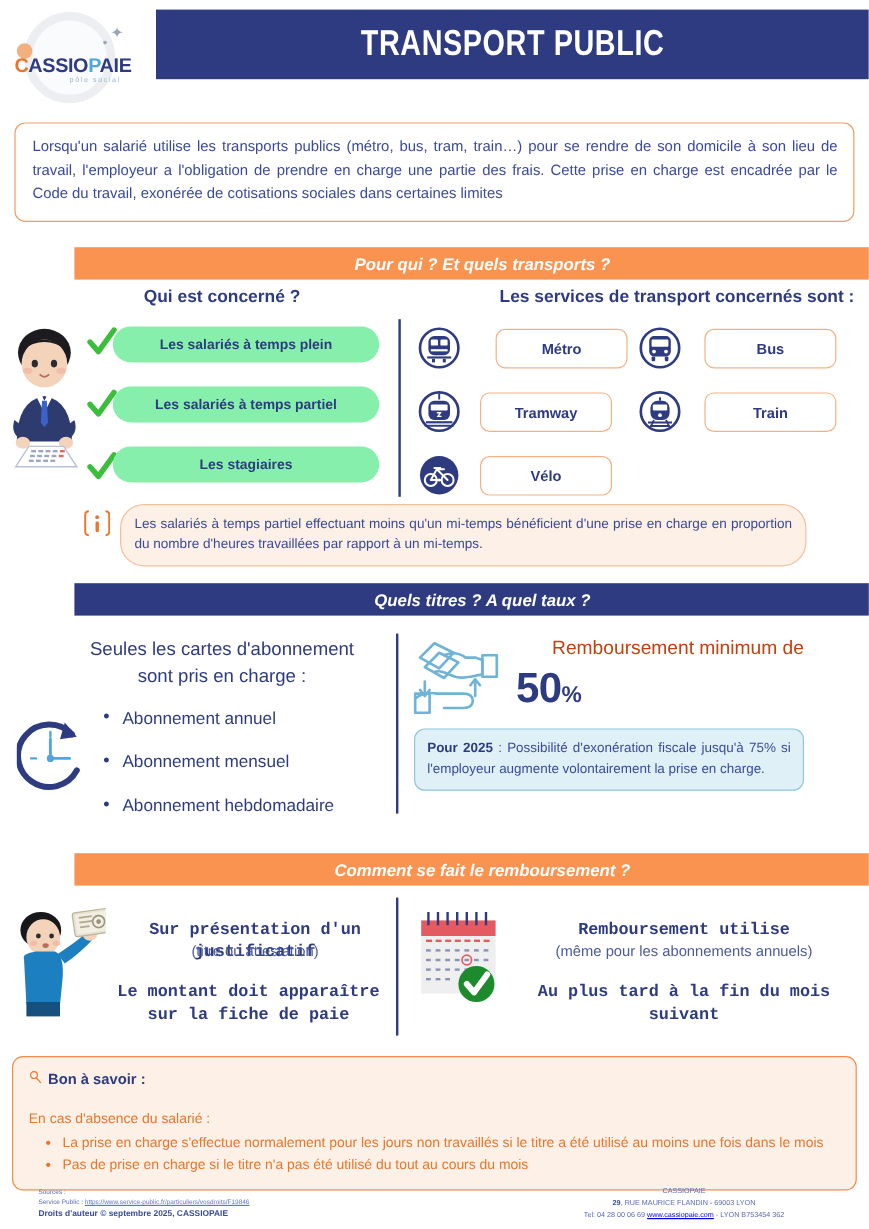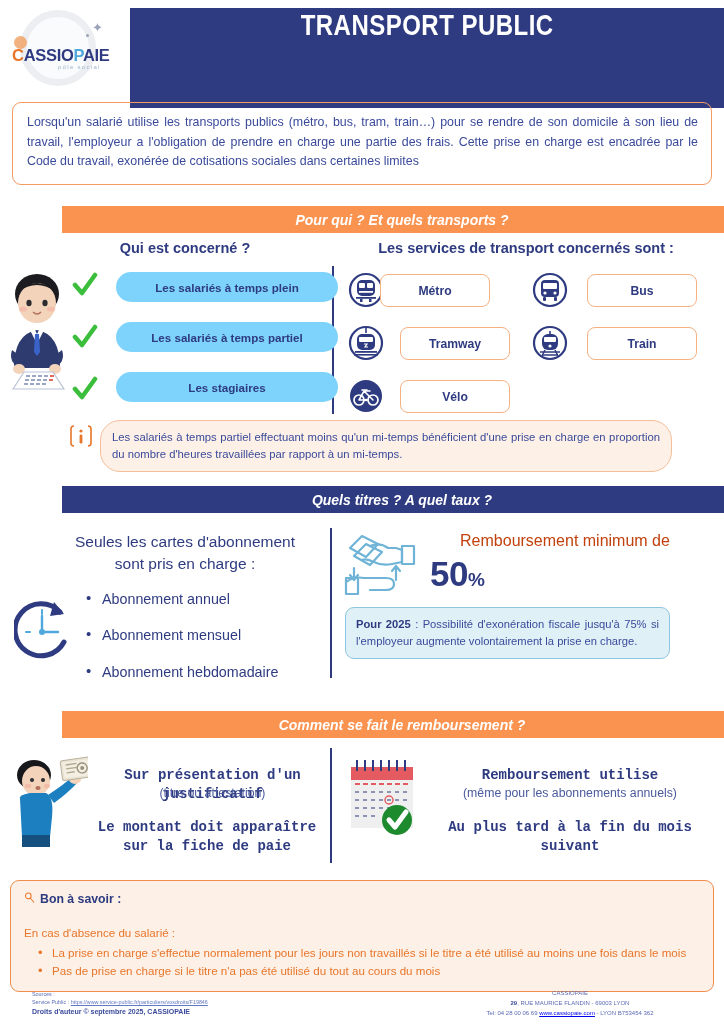--- a/index.html
+++ b/index.html
@@ -12,23 +12,23 @@
   .page {
     position: relative;
     width: 724px; height: 1024px;
     background: #ffffff;
   }
 
   
   .header { position: relative; height: 94px; }
   .header-band {
     position: absolute; left: 130px; top: 8px;
-    width: 594px; height: 100px;
+    width: 594px; height: 58px;
     background: #2E3B80;
-    display: flex; align-items: flex-start; justify-content: center;
+    display: flex; align-items: center; justify-content: center;
   }
   .header-title {
     color: #ffffff;
     font-size: 30px;
     font-weight: bold;
     letter-spacing: 0.6px;
     transform: scaleX(0.8);
     font-family: "Liberation Sans", sans-serif;
   }
   .logo-wrap {
@@ -90,22 +90,22 @@
     color: #2E3B80; font-size: 14.5px; font-weight: bold;
     text-align: center;
   }
 
   .vdiv {
     position: absolute; width: 2px; background: #2E3B80;
   }
 
   
   .pill {
-    position: absolute; left: 116px; width: 222px; height: 30px;
-    background: #7dd3fc; border-radius: 16px;
+    position: absolute; left: 94px; width: 222px; height: 30px;
+    background: #86efac; border-radius: 16px;
     display: flex; align-items: center; justify-content: center;
     color: #2E3B80; font-size: 11.6px; font-weight: bold;
   }
   .check {
     position: absolute; left: 72px; width: 26px; height: 26px;
   }
   .person-office {
     position: absolute; left: 6px; top: 272px; width: 62px; height: 118px;
   }
 
@@ -230,21 +230,21 @@
     <div class="header-band">
       <div class="header-title">TRANSPORT PUBLIC</div>
     </div>
   </div>
 
   <div class="intro-box">Lorsqu'un salarié utilise les transports publics (métro, bus, tram, train…) pour se rendre de son domicile à son lieu de travail, l'employeur a l'obligation de prendre en charge une partie des frais. Cette prise en charge est encadrée par le Code du travail, exonérée de cotisations sociales dans certaines limites</div>
 
   <div class="band orange" style="top:206px;">Pour qui ? Et quels transports ?</div>
 
   <div class="col-head" style="left:60px; top:240px; width:250px;">Qui est concerné ?</div>
-  <div class="col-head" style="left:340px; top:240px; width:372px;">Les services de transport concernés sont :</div>
+  <div class="col-head" style="left:340px; top:240px; width:372px;text-align:right;">Les services de transport concernés sont :</div>
 
   <div class="vdiv" style="left:332px; top:266px; height:148px;"></div>
 
   <div class="person-office">
     <svg viewBox="0 0 62 118" width="62" height="118">
       <ellipse cx="31" cy="22" rx="22" ry="20" fill="#1b1b20"></ellipse>
       <ellipse cx="31" cy="31" rx="19" ry="20" fill="#F4D3BB"></ellipse>
       <path d="M12 20 Q31 6 50 20 Q44 12 31 11 Q18 11 12 20Z" fill="#1b1b20"></path>
       <ellipse cx="23" cy="31" rx="2.6" ry="3.2" fill="#2b2b30"></ellipse>
       <ellipse cx="39" cy="31" rx="2.6" ry="3.2" fill="#2b2b30"></ellipse>
@@ -305,21 +305,21 @@
       <circle cx="18" cy="18" r="16" fill="none" stroke="#2E3B80" stroke-width="2.2"></circle>
       <rect x="9" y="8" width="18" height="16" rx="5" fill="#2E3B80"></rect>
       <rect x="11" y="11" width="6" height="5" rx="1" fill="#fff"></rect>
       <rect x="19" y="11" width="6" height="5" rx="1" fill="#fff"></rect>
       <rect x="11" y="19" width="14" height="1.8" fill="#fff"></rect>
       <rect x="8" y="25" width="20" height="1.8" fill="#2E3B80"></rect>
       <rect x="12" y="27" width="2.5" height="3" fill="#2E3B80"></rect>
       <rect x="21" y="27" width="2.5" height="3" fill="#2E3B80"></rect>
     </svg>
   </div>
-  <div class="tr-btn" style="left:380px; top:274px;">Métro</div>
+  <div class="tr-btn" style="left:413px; top:274px;">Métro</div>
 
   <div class="tr-icon" style="left:532px; top:272px;">
     <svg viewBox="0 0 36 36" width="36" height="36">
       <circle cx="18" cy="18" r="16" fill="none" stroke="#2E3B80" stroke-width="2.2"></circle>
       <rect x="9" y="8" width="18" height="17" rx="4" fill="#2E3B80"></rect>
       <rect x="11" y="11" width="14" height="6" rx="1" fill="#fff"></rect>
       <circle cx="13" cy="21" r="1.6" fill="#fff"></circle>
       <circle cx="23" cy="21" r="1.6" fill="#fff"></circle>
       <rect x="11" y="25" width="3" height="4" rx="1" fill="#2E3B80"></rect>
       <rect x="22" y="25" width="3" height="4" rx="1" fill="#2E3B80"></rect>

